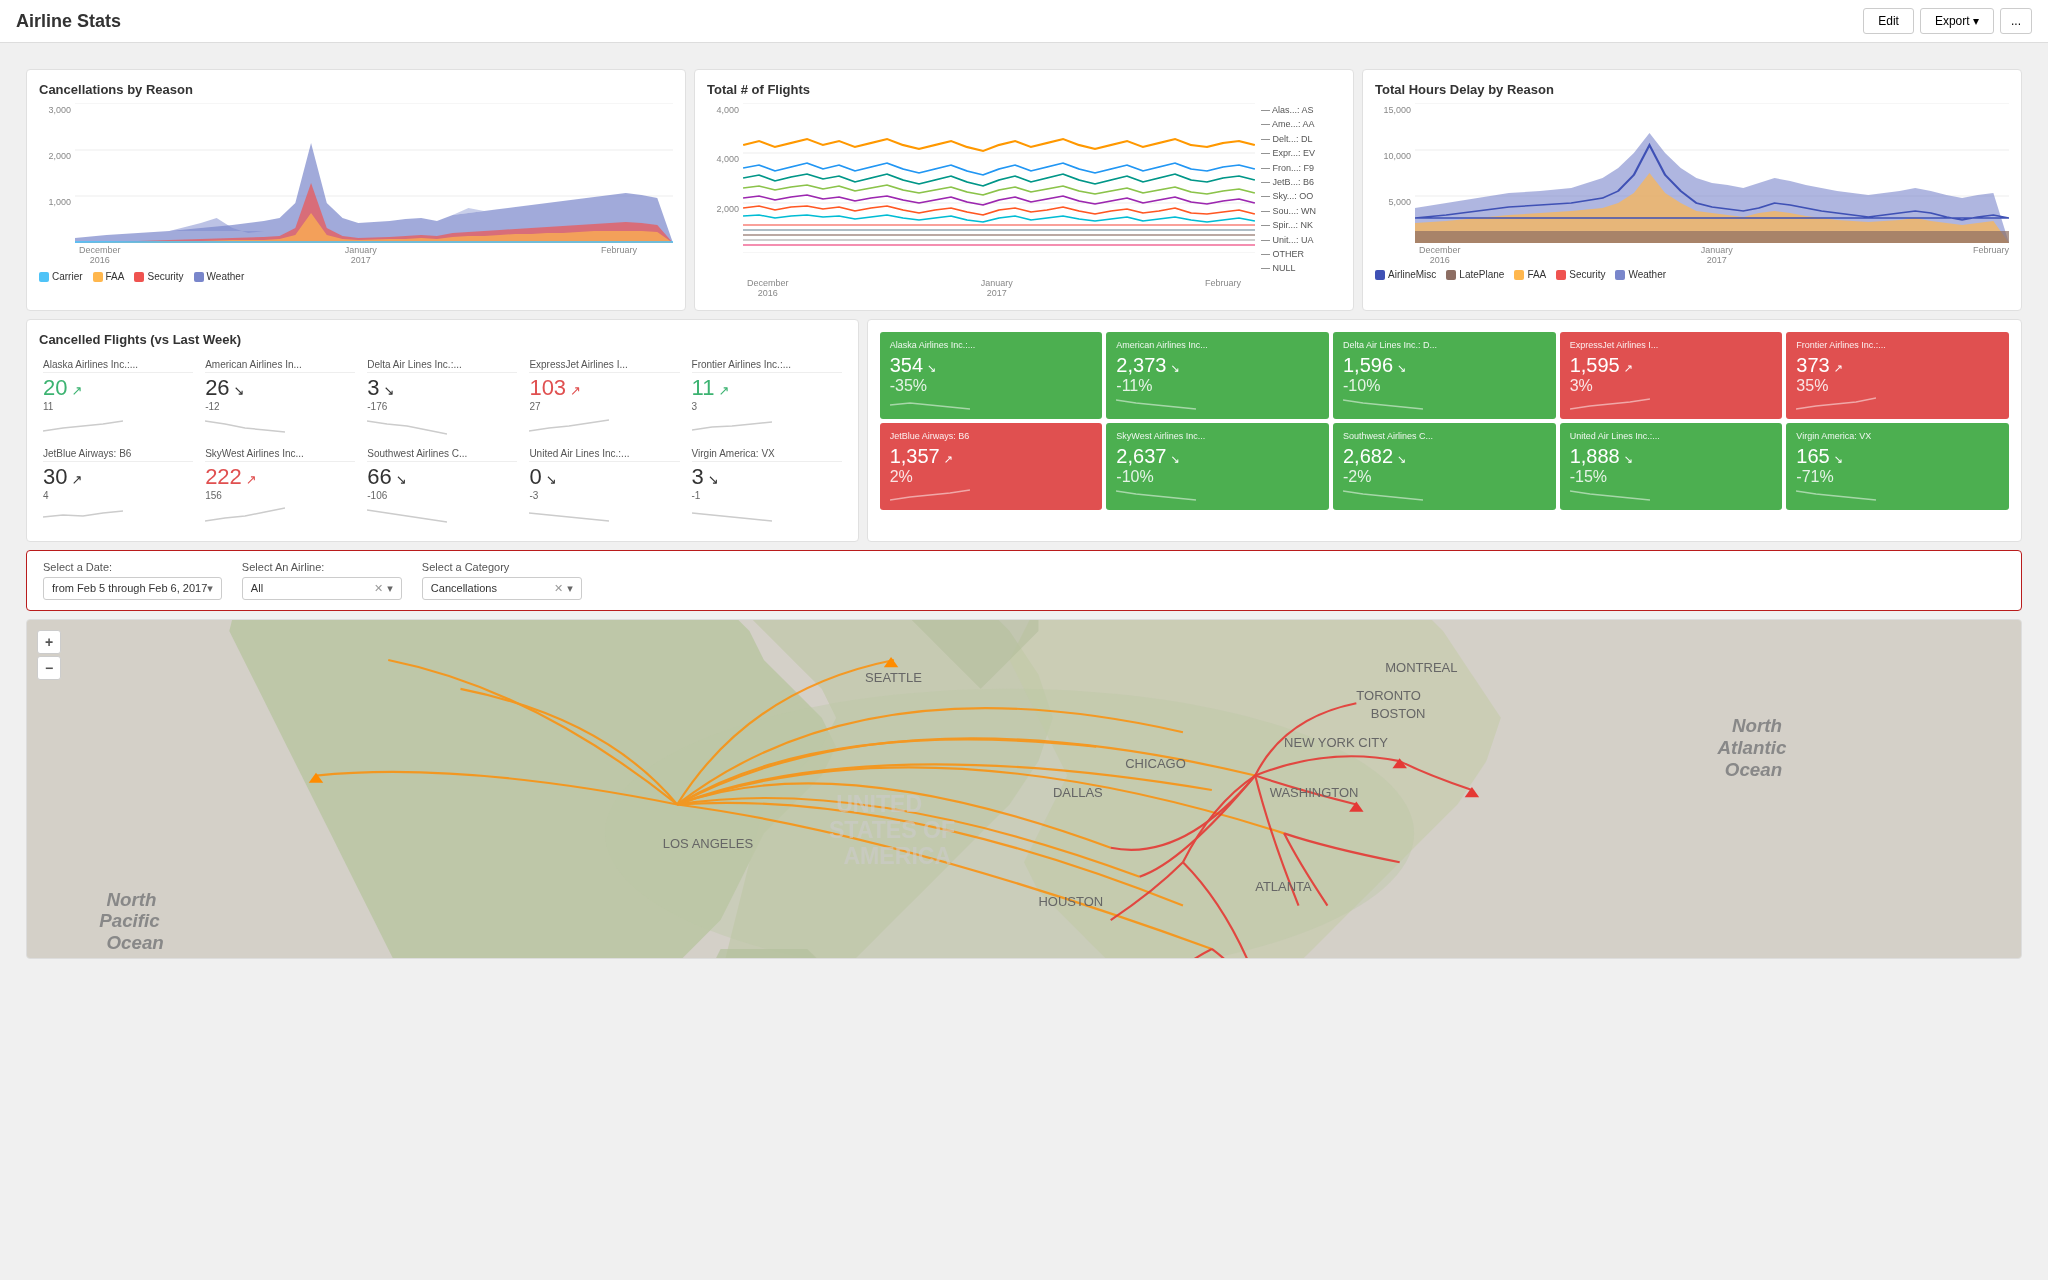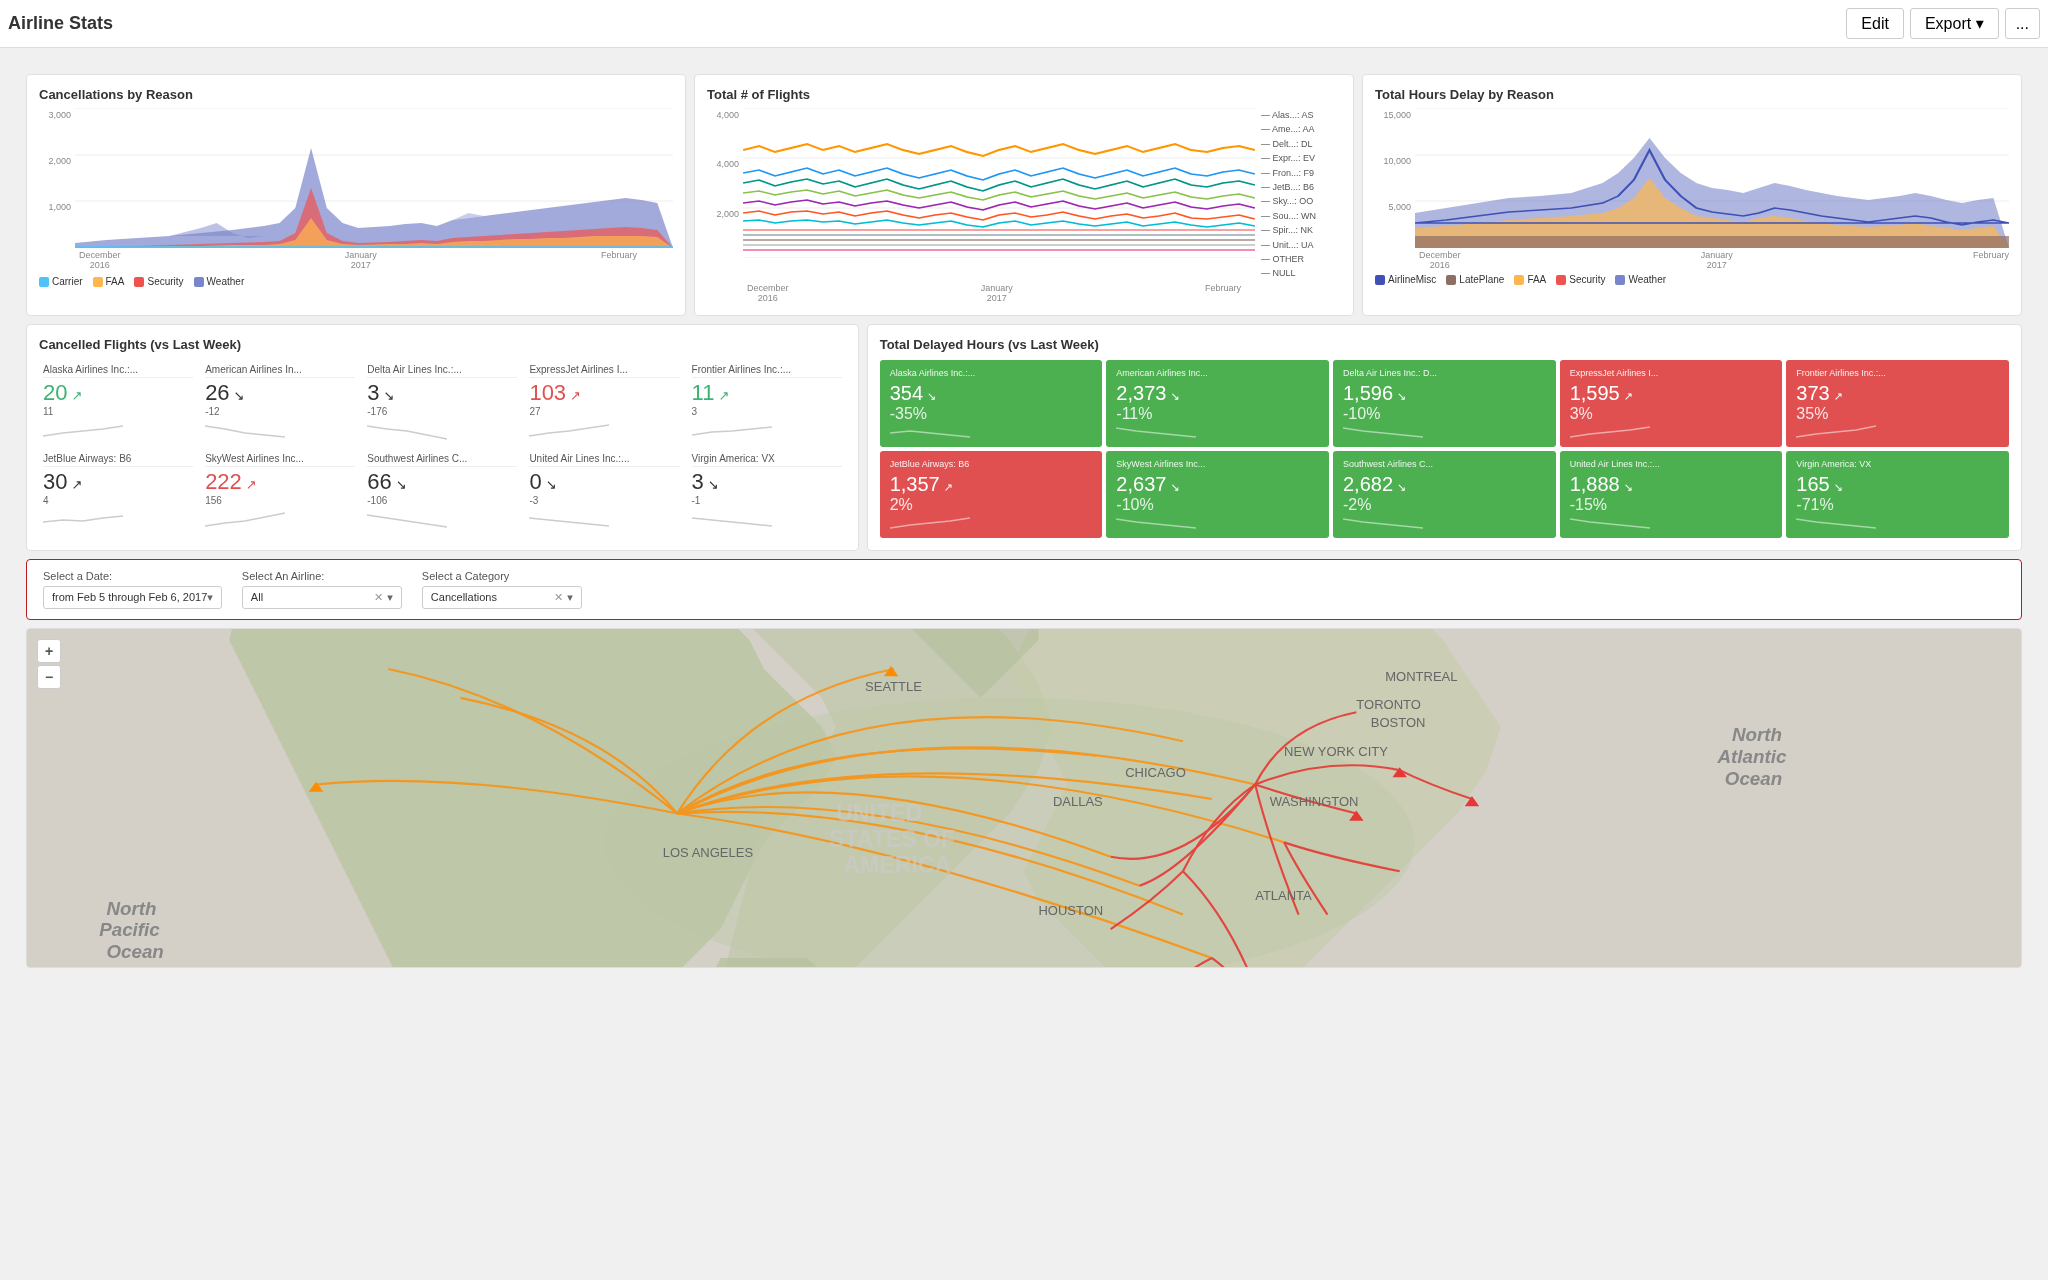--- a/index.html
+++ b/index.html
@@ -1,21 +1,21 @@
 <!DOCTYPE html>
 <html><head>
   <meta charset="utf-8">
   <style>
     * { box-sizing: border-box; margin: 0; padding: 0; }
     body { font-family: -apple-system, BlinkMacSystemFont, 'Segoe UI', Arial, sans-serif; background: #f0f0f0; font-size: 12px; color: #333; }
     
-    .app-header { display: flex; align-items: center; justify-content: space-between; padding: 8px 8px; background: #fff; border-bottom: 1px solid #ddd; }
+    .app-header { display: flex; align-items: center; justify-content: space-between; padding: 8px 16px; background: #fff; border-bottom: 1px solid #ddd; }
     .app-title { font-size: 18px; font-weight: 600; color: #333; }
     .header-buttons { display: flex; gap: 6px; }
-    .btn { padding: 5px 14px; border: 1px solid #ccc; background: #fff; cursor: pointer; font-size: 16px; border-radius: 3px; }
+    .btn { padding: 5px 14px; border: 1px solid #ccc; background: #fff; cursor: pointer; font-size: 12px; border-radius: 3px; }
     .btn-dots { padding: 5px 10px; }
     
     .main-content { padding: 26px; }
     
     
     .charts-row { display: flex; gap: 8px; margin-bottom: 8px; }
     .chart-panel { background: #fff; border: 1px solid #e0e0e0; border-radius: 4px; padding: 12px; flex: 1; }
     .chart-title { font-size: 13px; font-weight: 600; margin-bottom: 6px; color: #333; }
     .chart-legend { display: flex; gap: 10px; flex-wrap: wrap; margin-top: 6px; font-size: 10px; align-items: center; }
     .legend-item { display: flex; align-items: center; gap: 3px; }
@@ -343,21 +343,20 @@
           <div class="airline-value val-default">3 <span style="font-size:13px;">↘</span></div>
           <div class="change-indicator">-1</div>
           <svg class="sparkline" viewBox="0 0 80 20">
               <polyline points="0,8 20,10 40,12 60,14 80,16" fill="none" stroke="#ccc" stroke-width="1.5"></polyline>
             </svg>
         </div>
       </div>
     </div>
 
     <div class="delayed-panel">
-      <div class="panel-title">Total Delayed Hours (vs Last Week)</div>
       <div class="delayed-grid">
 
         <div class="delayed-cell green">
           <div class="delayed-cell-name">Alaska Airlines Inc.:...</div>
           <div class="delayed-cell-value">354 <span style="font-size:11px;">↘</span></div>
           <div class="delayed-change">-35%</div>
           <svg viewBox="0 0 80 16" height="16">
               <polyline points="0,10 20,8 40,10 60,12 80,14" fill="none" stroke="rgba(255,255,255,0.5)" stroke-width="1.5"></polyline>
             </svg>
         </div>

